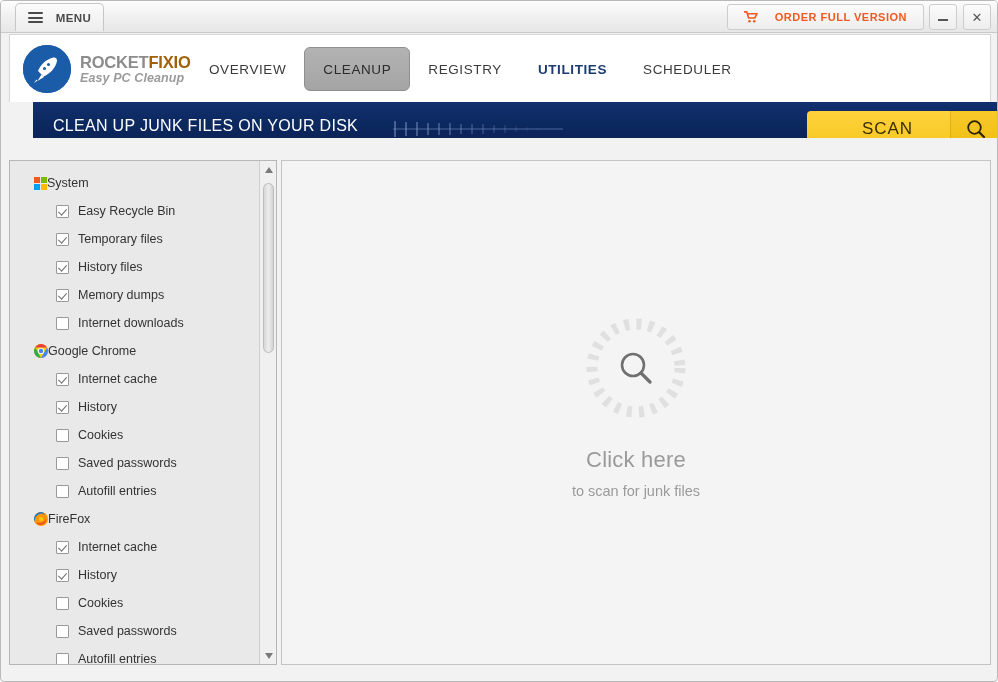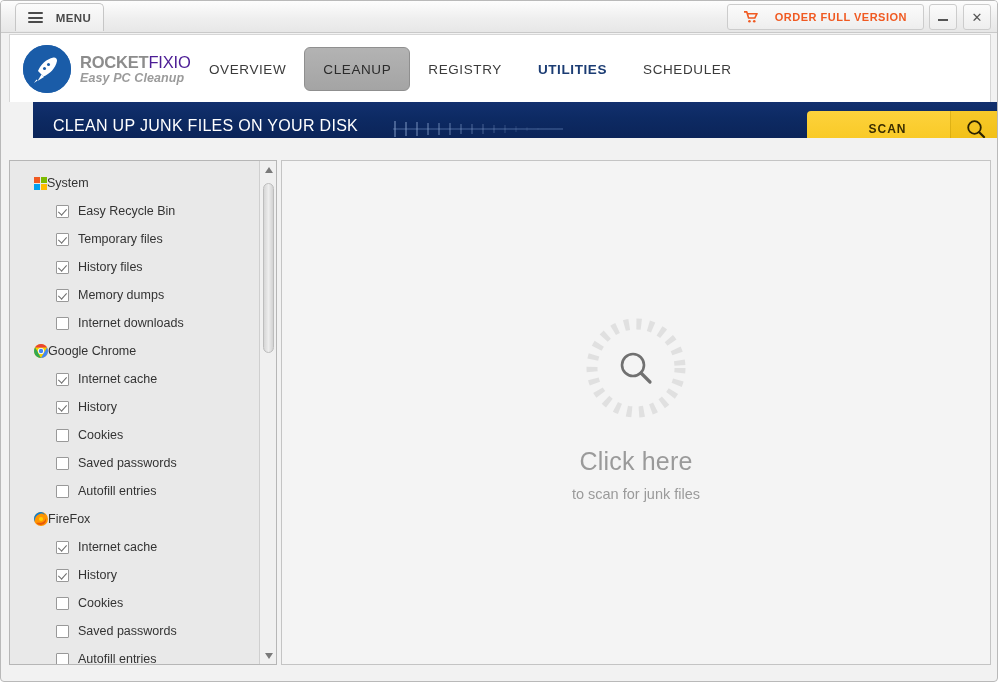--- a/index.html
+++ b/index.html
@@ -65,21 +65,21 @@
     position:absolute;left:8px;top:33px;width:982px;height:68px;
     background:#ffffff;border:1px solid #d6d6d6;border-bottom:none;
     box-sizing:border-box;
     display:flex;align-items:center;
   }
   .logo{position:absolute;left:22px;top:44px;display:flex;align-items:center;gap:9px;}
   .logo-mark{width:48px;height:48px;border-radius:50%;background:#1a5ca8;position:relative;flex:0 0 auto;}
   .logo-text{display:flex;flex-direction:column;line-height:1;}
   .logo-top{font-size:16.5px;letter-spacing:-0.2px;}
   .logo-top .g1{color:#8c8c8c;font-weight:bold;}
-  .logo-top .g2{color:#4c1d95;font-weight:normal;}
+  .logo-top .g2{color:#a16207;font-weight:bold;}
   .logo-sub{font-size:12.5px;font-style:italic;color:#9b9b9b;font-weight:bold;margin-top:2px;letter-spacing:.1px;}
 
   .nav-tabs{position:absolute;left:190px;top:44px;display:flex;align-items:center;height:48px;}
   .nav-tab{
     font-size:13.5px;color:#3b3b3b;letter-spacing:.6px;
     padding:0 18px;height:44px;display:flex;align-items:center;
     border-radius:6px;box-sizing:border-box;white-space:nowrap;
   }
   .nav-tab.selected{
     background:linear-gradient(180deg,#b3b3b3 0%,#a4a4a4 100%);
@@ -98,21 +98,21 @@
     font-size:16px;color:#ffffff;letter-spacing:.3px;white-space:nowrap;
   }
   .ruler{position:absolute;left:360px;top:18px;width:170px;height:18px;}
   .scan-btn{
     position:absolute;right:14px;top:9px;width:194px;height:35px;
     background:linear-gradient(180deg,#fdd23c 0%,#f8c821 100%);
     border-radius:4px;box-sizing:border-box;
     display:flex;align-items:center;
   }
   .scan-label{
-    flex:1;text-align:center;font-size:12px;font-weight:bold;
+    flex:1;text-align:center;font-size:17px;font-weight:normal;
     color:#3a2d00;letter-spacing:1px;padding-left:18px;
   }
   .scan-icon-box{
     width:50px;height:35px;border-left:1px solid rgba(180,140,0,.35);
     background:linear-gradient(180deg,#f7c92a 0%,#f0be14 100%);
     border-radius:0 4px 4px 0;
     display:flex;align-items:center;justify-content:center;
   }
 
   
@@ -158,21 +158,21 @@
 
   .content{
     position:absolute;left:280px;top:159px;width:710px;height:505px;
     background:#f4f4f4;border:1px solid #c4c4c4;box-sizing:border-box;
   }
   .scan-cta{
     position:absolute;left:0;right:0;top:152px;
     display:flex;flex-direction:column;align-items:center;
   }
   .ring-wrap{position:relative;width:110px;height:110px;}
-  .cta-title{margin-top:24px;font-size:25px;color:#9a9a9a;letter-spacing:.2px;}
+  .cta-title{margin-top:24px;font-size:22px;color:#9a9a9a;letter-spacing:.2px;}
   .cta-sub{margin-top:10px;font-size:14.5px;color:#9a9a9a;}
 </style>
 </head>
 <body>
 
 <div class="app-window">
 
   <div class="titlebar">
 
     <div class="menu-tab">

